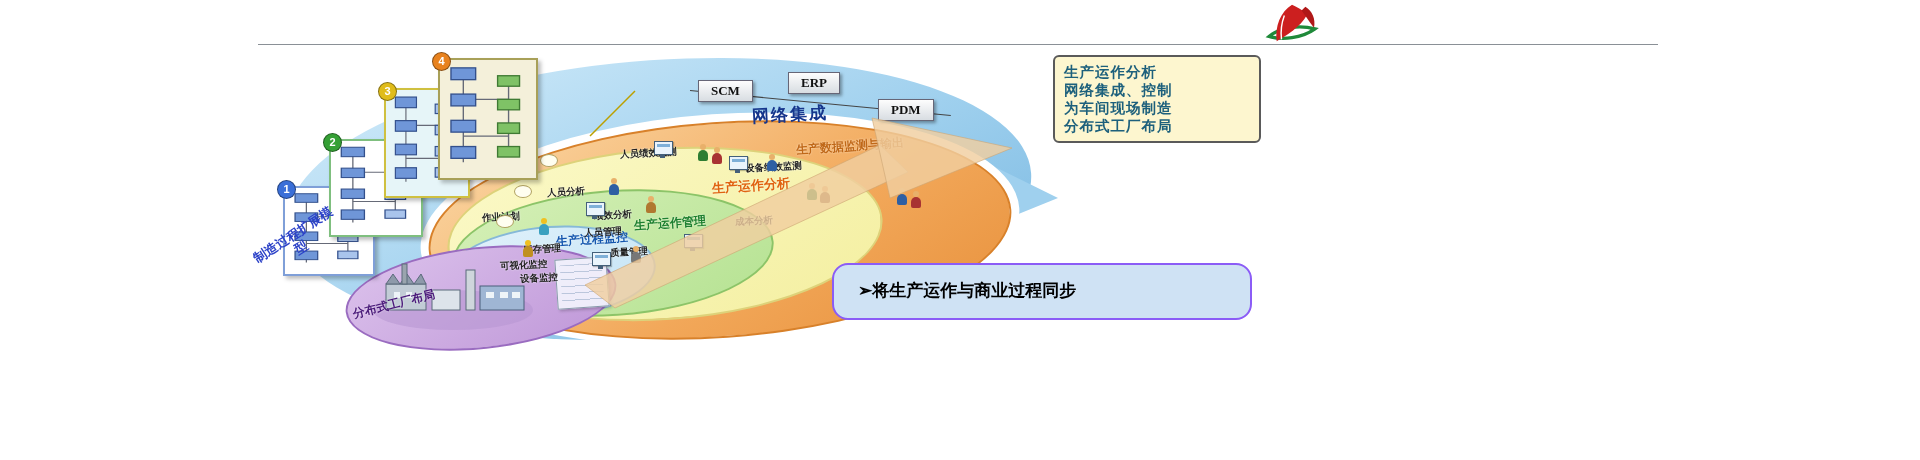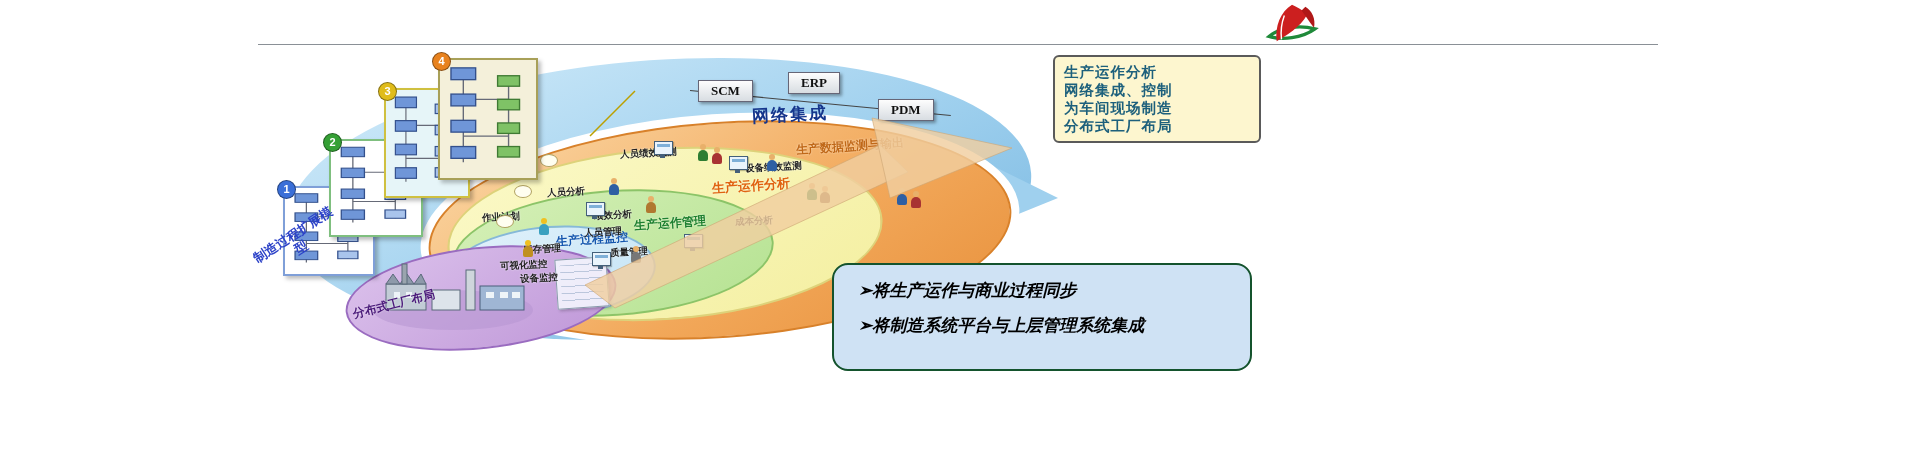--- a/index.html
+++ b/index.html
@@ -88,23 +88,23 @@
   #panel4 .flow rect.alt{fill:#7fc266;stroke:#3f7a33;}
   .flow line{stroke:#666a77;stroke-width:1;}
 
   .model-label{position:absolute;left:250px;top:226px;width:94px;transform:rotate(-33deg);
                color:#2c42c8;font-size:13px;font-weight:bold;z-index:11;line-height:15px;text-align:center;}
 
   
   .top-callout{position:absolute;left:1053px;top:55px;width:186px;padding:6px 9px;background:#fdf6cf;
                border:2px solid #5a5a5a;border-radius:6px;z-index:12;font-size:14.5px;font-weight:bold;
                color:#1d607c;line-height:18px;letter-spacing:1px;}
-  .bottom-callout{position:absolute;left:832px;top:263px;width:382px;padding:14px 10px 20px 24px;
-                  background:#cfe2f4;border:2px solid #14532d;border-radius:16px;z-index:12;
-                  font-size:17px;font-weight:bold;color:#000;font-style:italic;}
+  .bottom-callout{position:absolute;left:832px;top:263px;width:382px;padding:14px 10px 4px 24px;
+                  background:#cfe2f4;border:2px solid #8b5cf6;border-radius:16px;z-index:12;
+                  font-size:17px;font-weight:bold;color:#000;}
   .bottom-callout .bullet{margin-bottom:12px;white-space:nowrap;}
 </style>
 </head>
 <body>
 
 <div class="slide">
 
   <div class="divider"></div>
 
   <svg class="logo" viewBox="0 0 60 46">
@@ -273,16 +273,15 @@
 
   <div class="top-callout">
     <div>生产运作分析</div>
     <div>网络集成、控制</div>
     <div>为车间现场制造</div>
     <div>分布式工厂布局</div>
   </div>
 
   <div class="bottom-callout">
     <div class="bullet">➢将生产运作与商业过程同步</div>
-    <div class="bullet">➢将制造系统平台与上层管理系统集成</div>
   </div>
 
 </div>
 
 </body></html>

